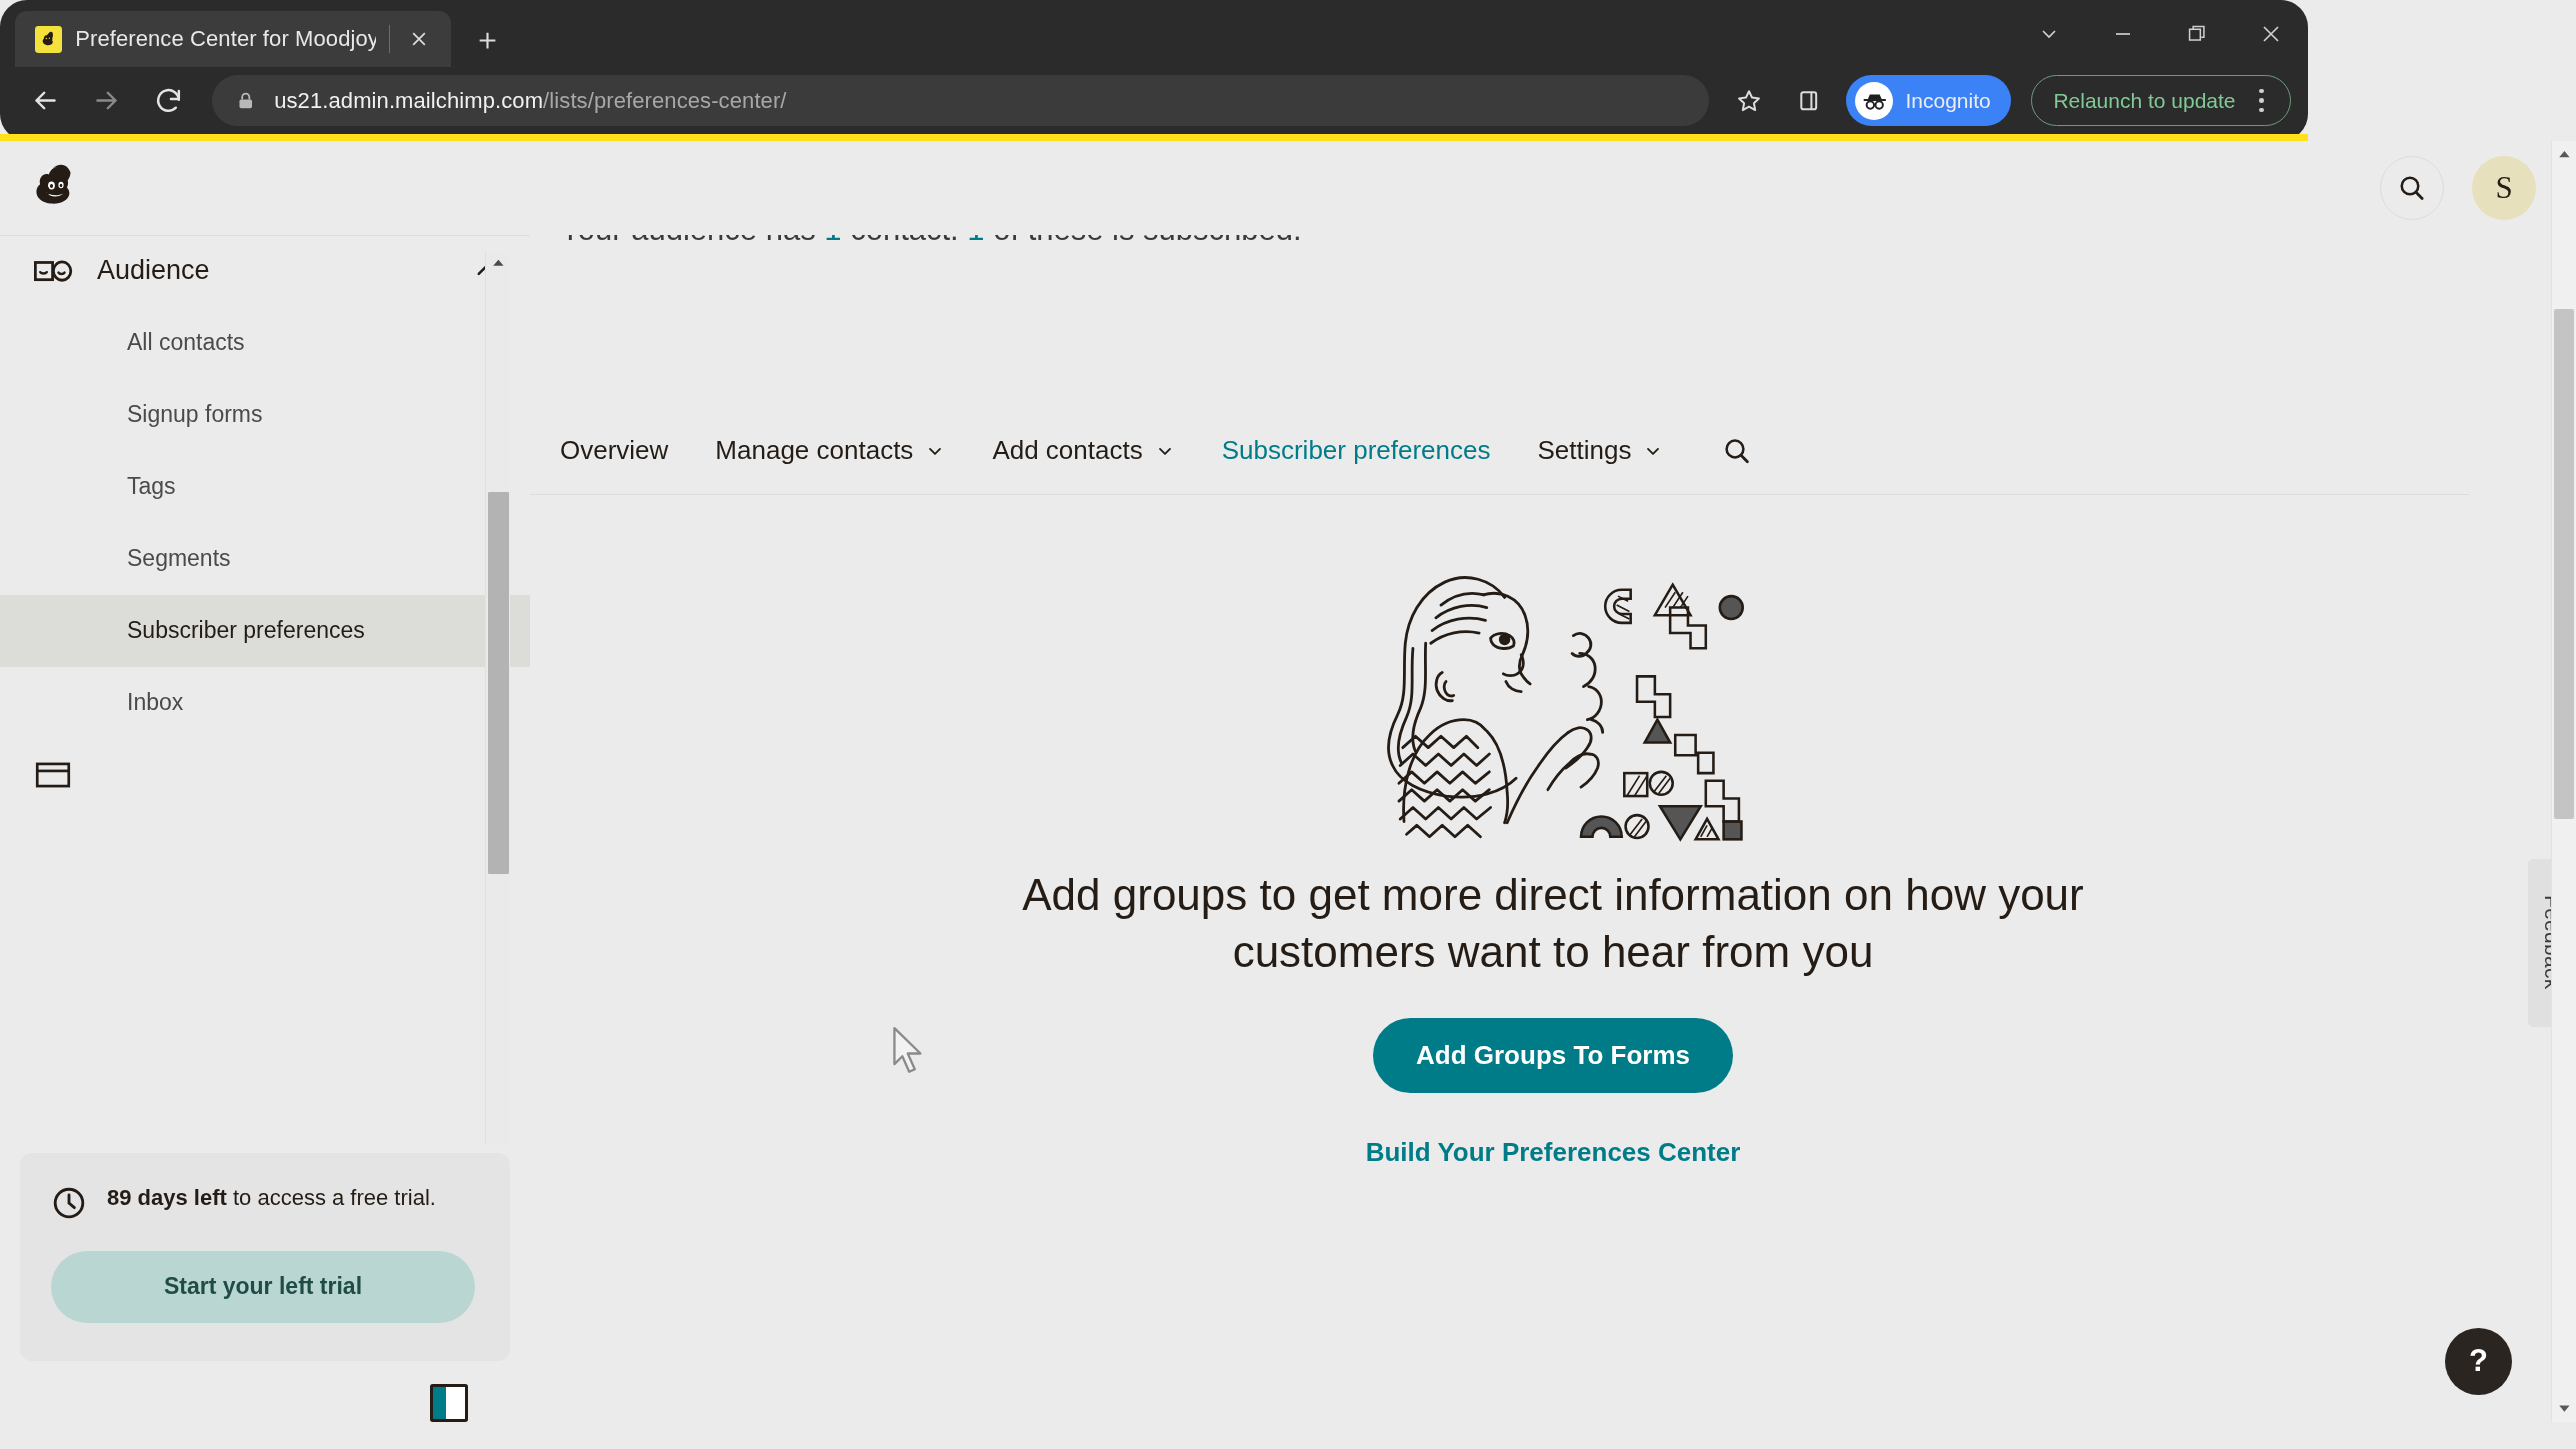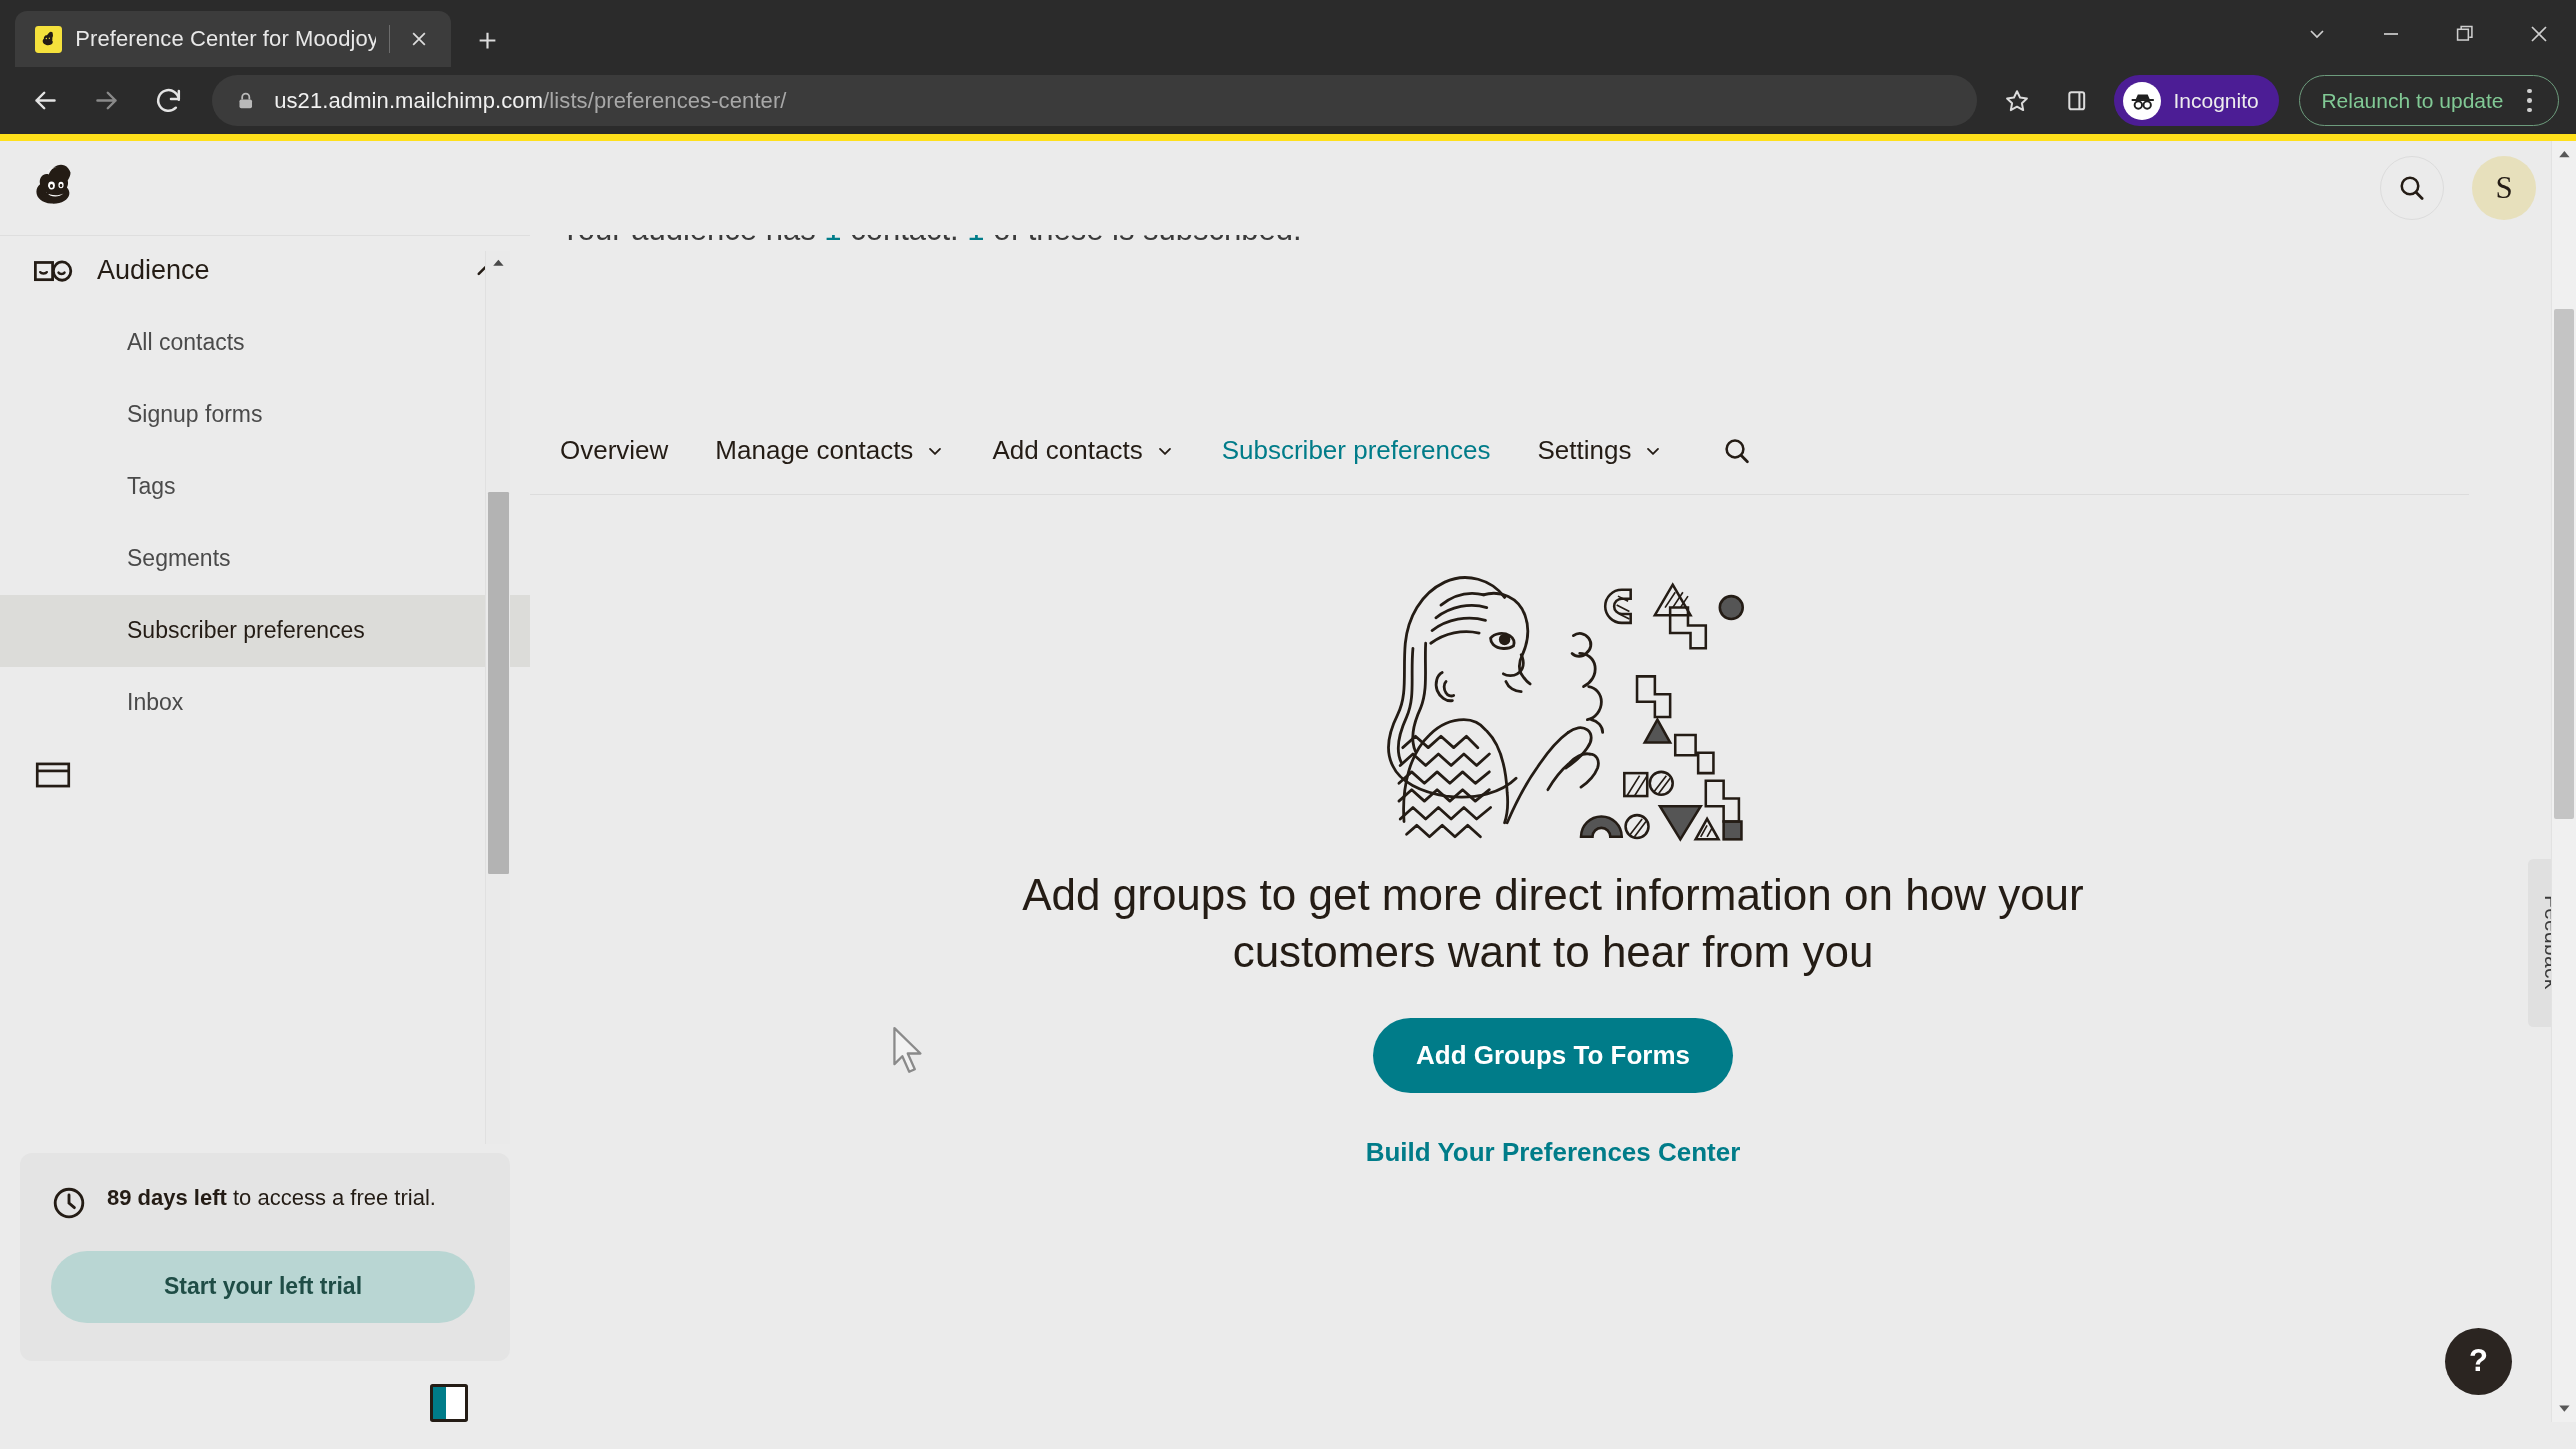--- a/index.html
+++ b/index.html
@@ -4,21 +4,21 @@
 <style>
   * { box-sizing: border-box; margin: 0; padding: 0; }
   html, body {
     width: 2576px; height: 1449px;
     overflow: hidden;
     font-family: "Liberation Sans", sans-serif;
     background: #ebebeb;
   }
 
   
-  #browser-chrome { width: 2576px; background: #2b2b2b; }
+  #browser-chrome { width: 2308px; background: #2b2b2b; border-radius: 27px; }
 
   #tabstrip {
     height: 67px; display: flex; align-items: flex-end;
     position: relative; padding-left: 14.8px;
   }
   #tab-active {
     height: 56px; width: 436px; background: #3c3c3c;
     border-radius: 12px 12px 0 0;
     display: flex; align-items: center; gap: 13.4px;
     padding: 0 16px 0 20px; position: relative;
@@ -69,21 +69,21 @@
     min-width: 0;
   }
   #omnibox-url {
     font-size: 22px; color: #a8a8a8; white-space: nowrap;
     overflow: hidden; letter-spacing: 0.1px;
   }
   #omnibox-url b { color: #f1f1f1; font-weight: 400; }
   #star-btn { width: 54px; height: 54px; }
   #sidepanel-btn { width: 54px; height: 54px; }
   #incognito-pill {
-    height: 51px; background: #4c1d95; border-radius: 27px;
+    height: 51px; background: #3b82f6; border-radius: 27px;
     display: flex; align-items: center; gap: 12px;
     padding: 0 20px 0 9.4px; margin-left: 5.4px; flex: 0 0 auto;
   }
   #incognito-avatar {
     width: 38px; height: 38px; border-radius: 50%; background: #fff;
     display: flex; align-items: center; justify-content: center;
   }
   #incognito-label { color: #ededed; font-size: 21px; white-space: nowrap; }
   #relaunch-btn {
     height: 51px; border: 1.3px solid #6d9c7d; border-radius: 27px;

